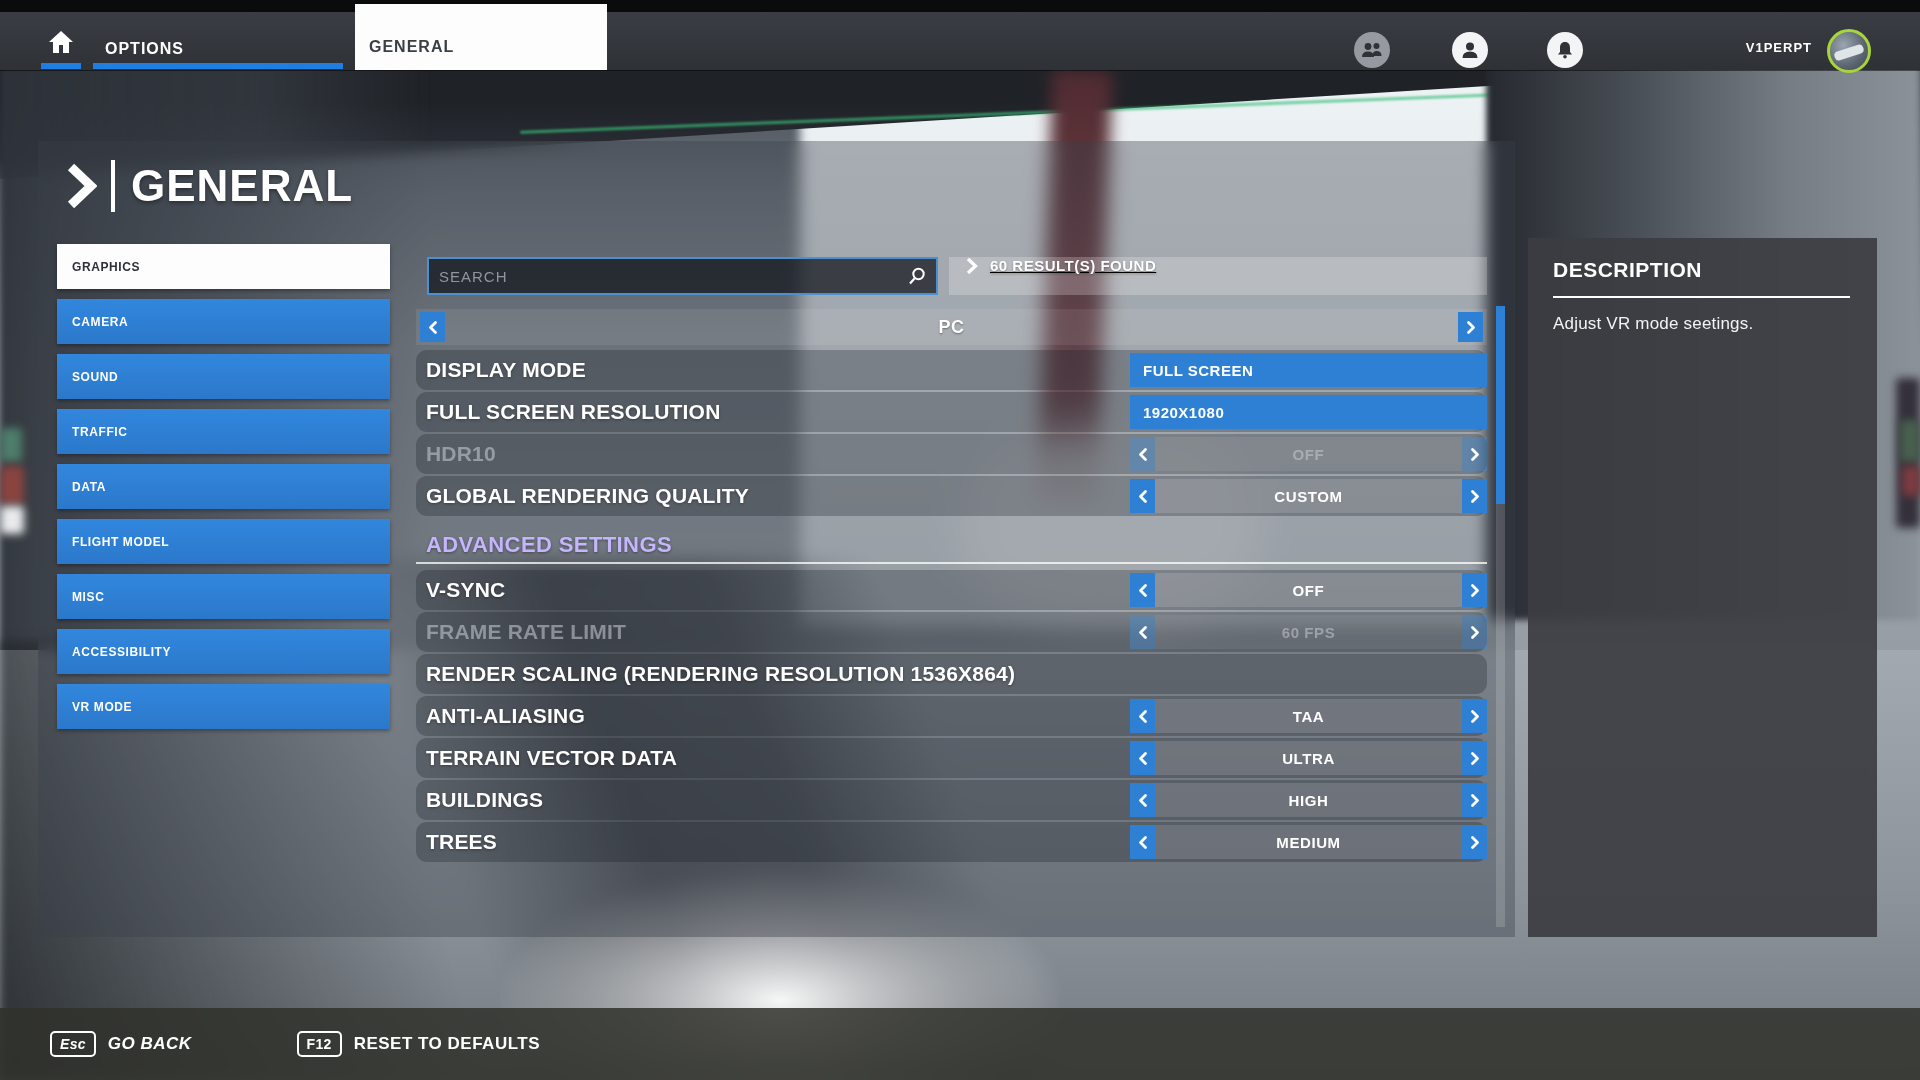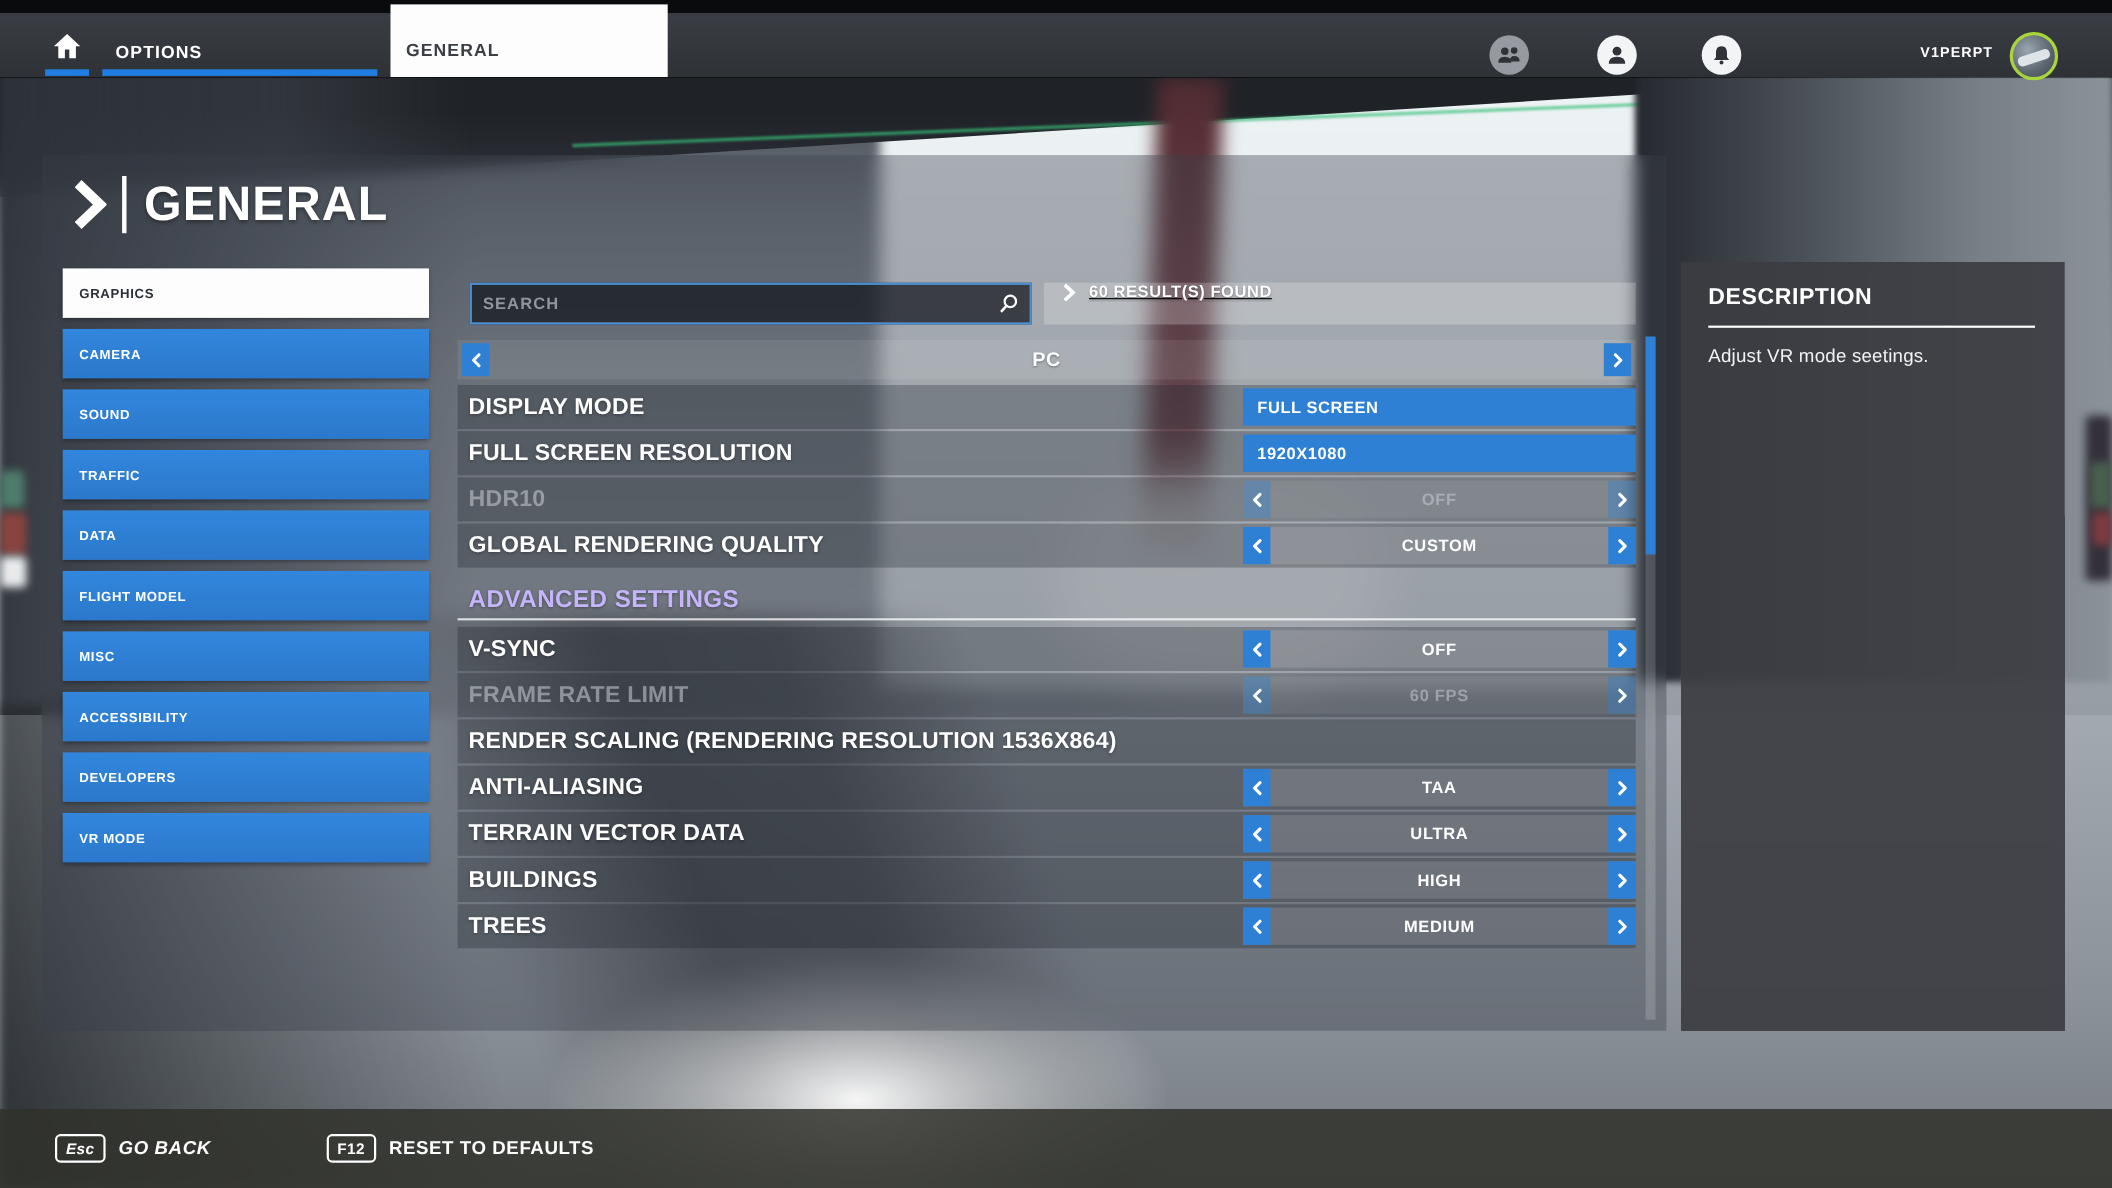--- a/index.html
+++ b/index.html
@@ -66,38 +66,38 @@
   .side-btn{width:333px;height:45px;margin-bottom:10px;background:linear-gradient(180deg,#3187dd,#2b78cb);
     display:flex;align-items:center;cursor:pointer;box-shadow:0 2px 4px rgba(0,0,0,.35);}
   .side-btn span{margin-left:15px;font-size:12px;font-weight:700;color:#fff;letter-spacing:.6px;}
   .side-btn.active{background:#fdfdfd;}
   .side-btn.active span{color:#2c3038;}
 
   
   .search-box{position:absolute;left:389px;top:116px;width:511px;height:38px;box-sizing:border-box;
     background:rgba(16,21,28,.72);border:2px solid #4e8fd0;display:flex;align-items:center;}
   .search-box input{flex:1;background:transparent;border:none;outline:none;color:#cfd4da;
-    font-family:"Liberation Sans",sans-serif;font-size:15px;letter-spacing:1px;padding:0 10px;font-weight:700;}
+    font-family:"Liberation Sans",sans-serif;font-size:15px;letter-spacing:1px;padding:0 10px;font-weight:400;}
   .search-box input::placeholder{color:#8f969e;}
   .search-box .mag{margin-right:9px;cursor:pointer;display:flex;}
   .results-bar{position:absolute;left:911px;top:116px;width:538px;height:38px;
     background:rgba(255,255,255,.22);display:flex;align-items:flex-start;cursor:pointer;text-decoration:underline;}
   .results-bar .chev{margin-left:16px;margin-right:12px;display:flex;}
   .results-bar span{font-size:15px;font-weight:700;color:#fff;letter-spacing:.5px;text-shadow:0 1px 2px rgba(0,0,0,.35);}
 
   
   .pc-row{position:absolute;left:378px;top:168px;width:1071px;height:36px;background:rgba(255,255,255,.08);}
   .pc-row .pc-label{position:absolute;left:0;right:0;top:0;bottom:0;display:flex;align-items:center;justify-content:center;
     font-size:18px;font-weight:700;color:#fff;letter-spacing:.5px;text-shadow:0 1px 2px rgba(0,0,0,.4);}
   .pc-arrow{position:absolute;top:3px;bottom:3px;width:25px;background:#2e80d5;display:flex;align-items:center;justify-content:center;cursor:pointer;}
   .pc-arrow.left{left:4px;}.pc-arrow.right{right:4px;}
 
   
   .rows{position:absolute;left:378px;top:209px;width:1071px;}
-  .row{position:relative;height:40px;margin-bottom:2px;background:rgba(24,28,36,.28);display:flex;align-items:center;}
+  .row{position:relative;height:40px;margin-bottom:2px;background:rgba(24,28,36,.28);display:flex;align-items:center;border-radius:11px;}
   .row .label{margin-left:10px;font-size:21px;font-weight:600;color:#fff;letter-spacing:.2px;text-shadow:0 1px 3px rgba(0,0,0,.35);white-space:nowrap;}
   .row.disabled .label{color:rgba(203,208,214,.55);text-shadow:none;}
   .value-area{position:absolute;left:714px;width:357px;top:3px;bottom:3px;background:rgba(255,255,255,.13);}
   .arrow-btn{position:absolute;top:0;bottom:0;width:25px;background:#2e80d5;display:flex;align-items:center;justify-content:center;cursor:pointer;}
   .arrow-btn.left{left:0;}.arrow-btn.right{right:0;}
   .value-text{position:absolute;left:25px;right:25px;top:0;bottom:0;display:flex;align-items:center;justify-content:center;
     font-size:15px;font-weight:700;color:#fff;letter-spacing:.6px;}
   .row.disabled .value-area{background:rgba(255,255,255,.07);}
   .row.disabled .arrow-btn{background:rgba(46,128,213,.38);}
   .row.disabled .value-text{color:rgba(208,212,217,.5);}
@@ -226,23 +226,20 @@
         <div class="side-btn">
           <span>FLIGHT MODEL</span>
         </div>
         <div class="side-btn">
           <span>MISC</span>
         </div>
         <div class="side-btn">
           <span>ACCESSIBILITY</span>
         </div>
         <div class="side-btn">
-          <span>DEVELOPERS</span>
-        </div>
-        <div class="side-btn">
           <span>VR MODE</span>
         </div>
       </div>
 
     <div class="search-box">
       <input type="text" value="" placeholder="SEARCH" style="">
       <span class="mag">
         <svg width="20" height="20" viewBox="0 0 20 20">
           <circle cx="11.5" cy="8" r="5.2" stroke="#ffffff" stroke-width="2" fill="none"></circle>
           <line x1="7.5" y1="12.5" x2="3" y2="17.5" stroke="#ffffff" stroke-width="2.2"></line>

